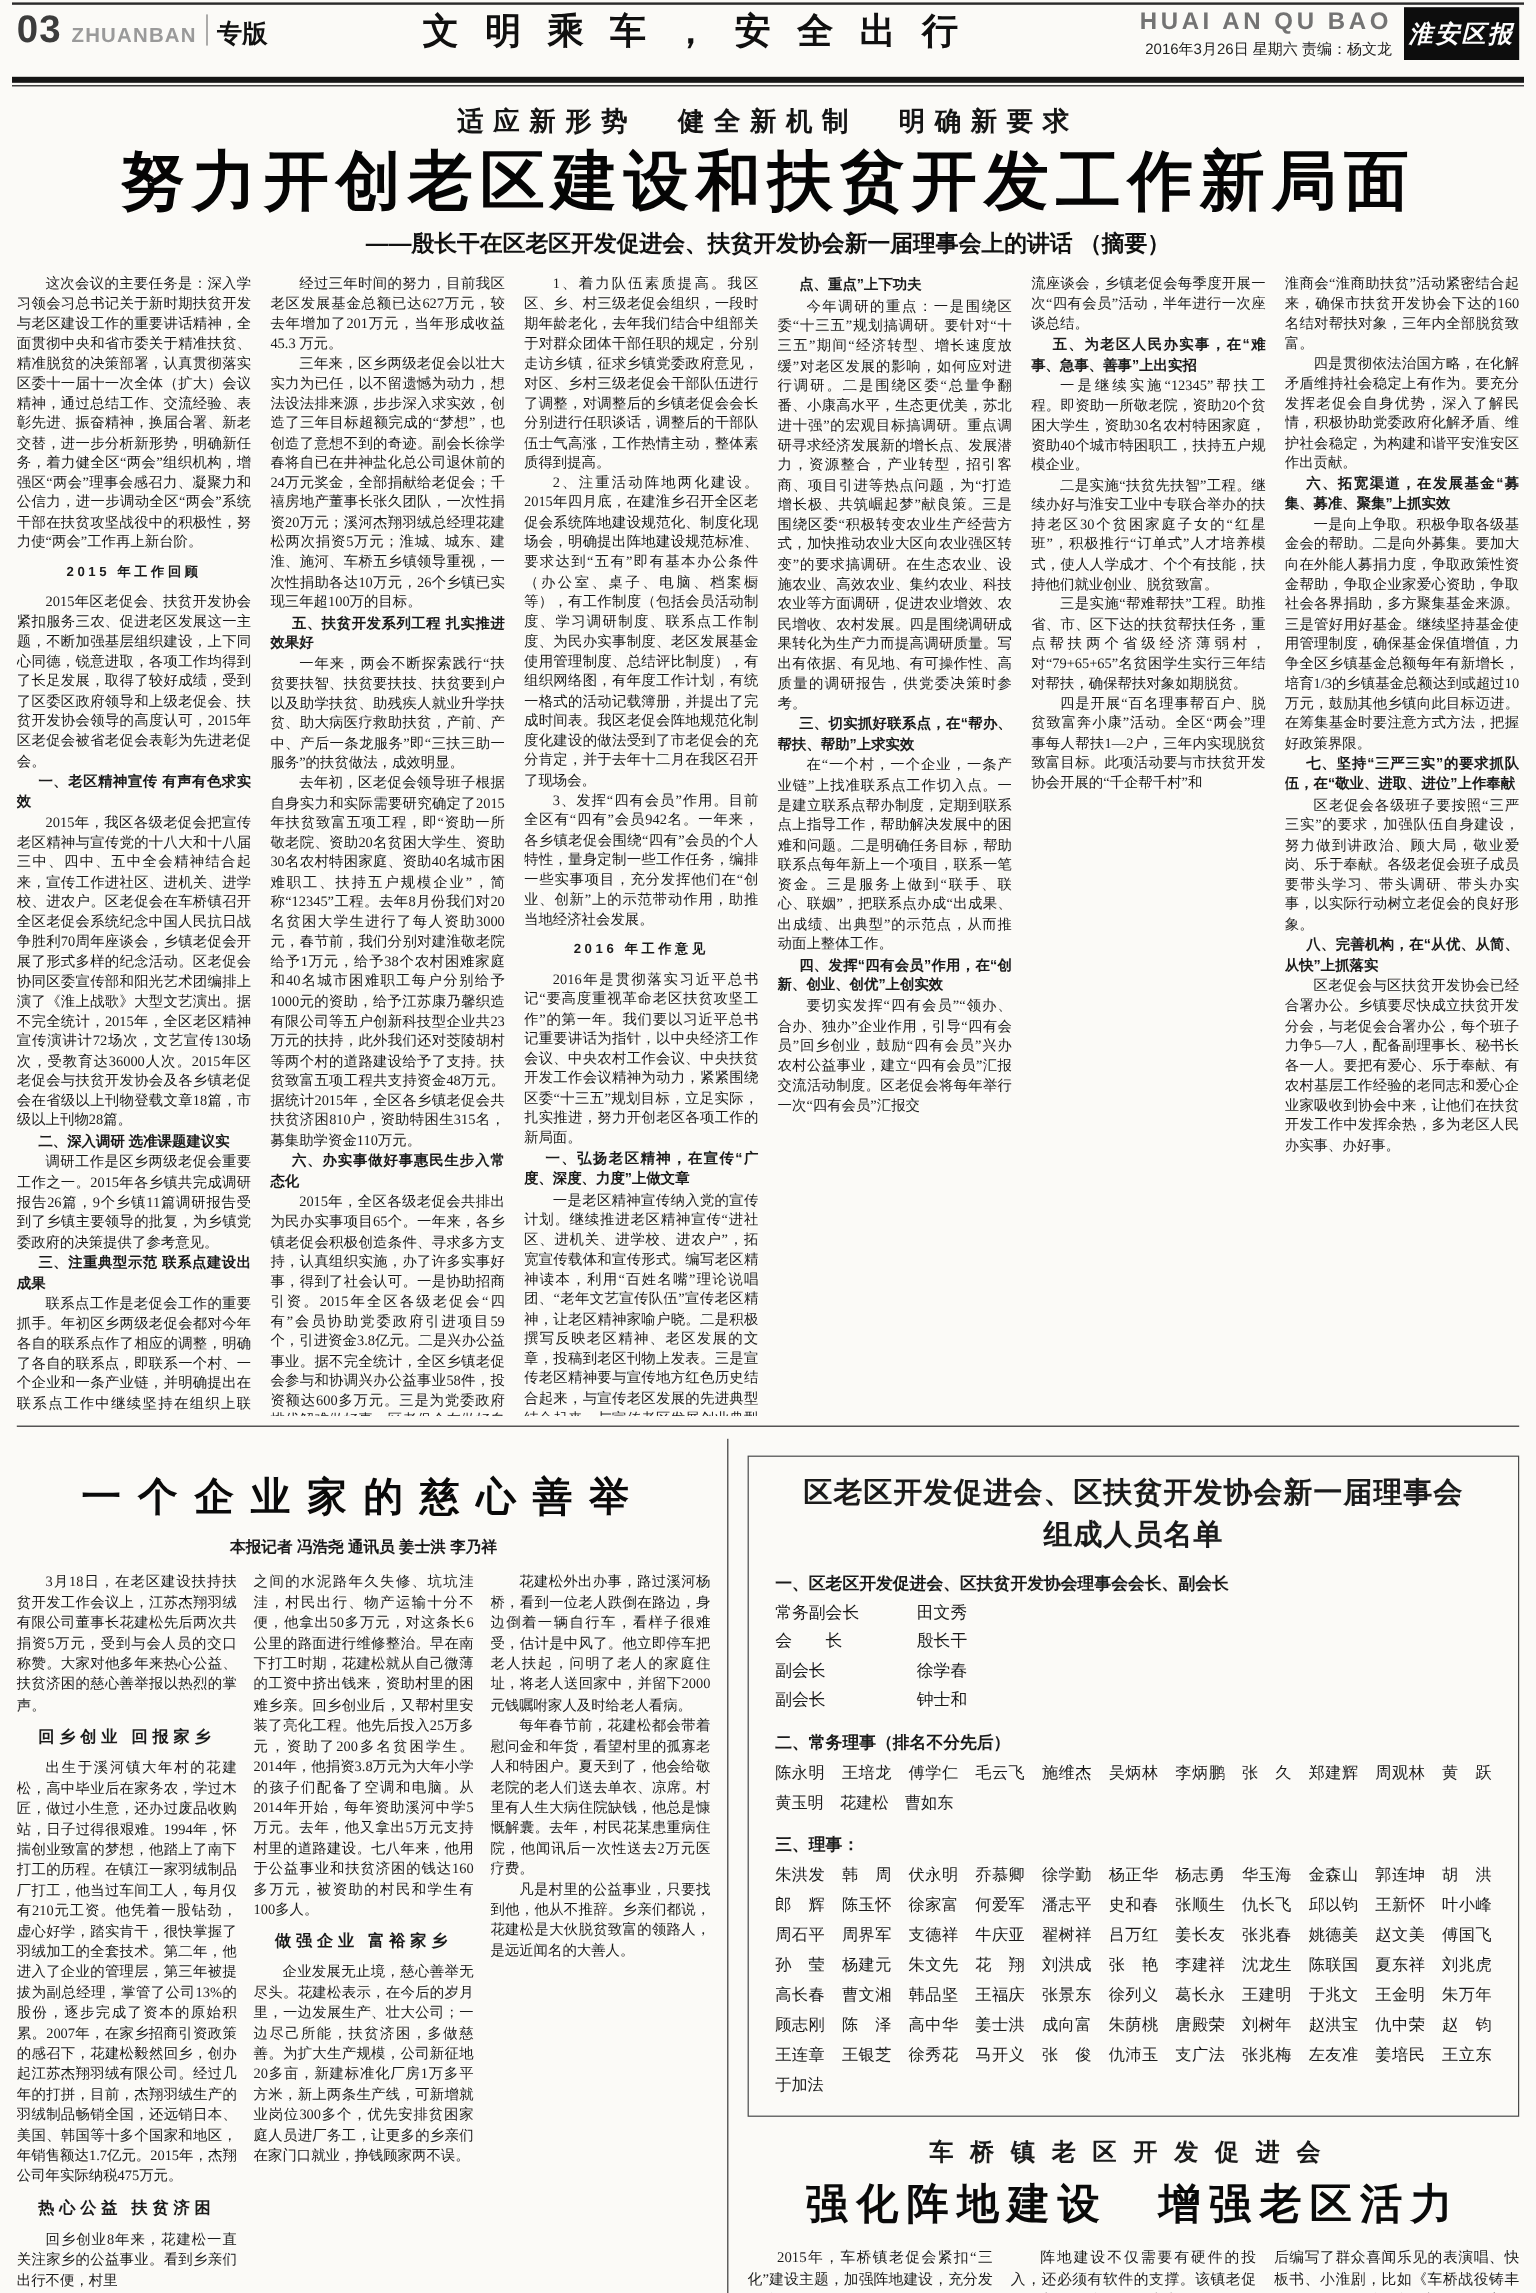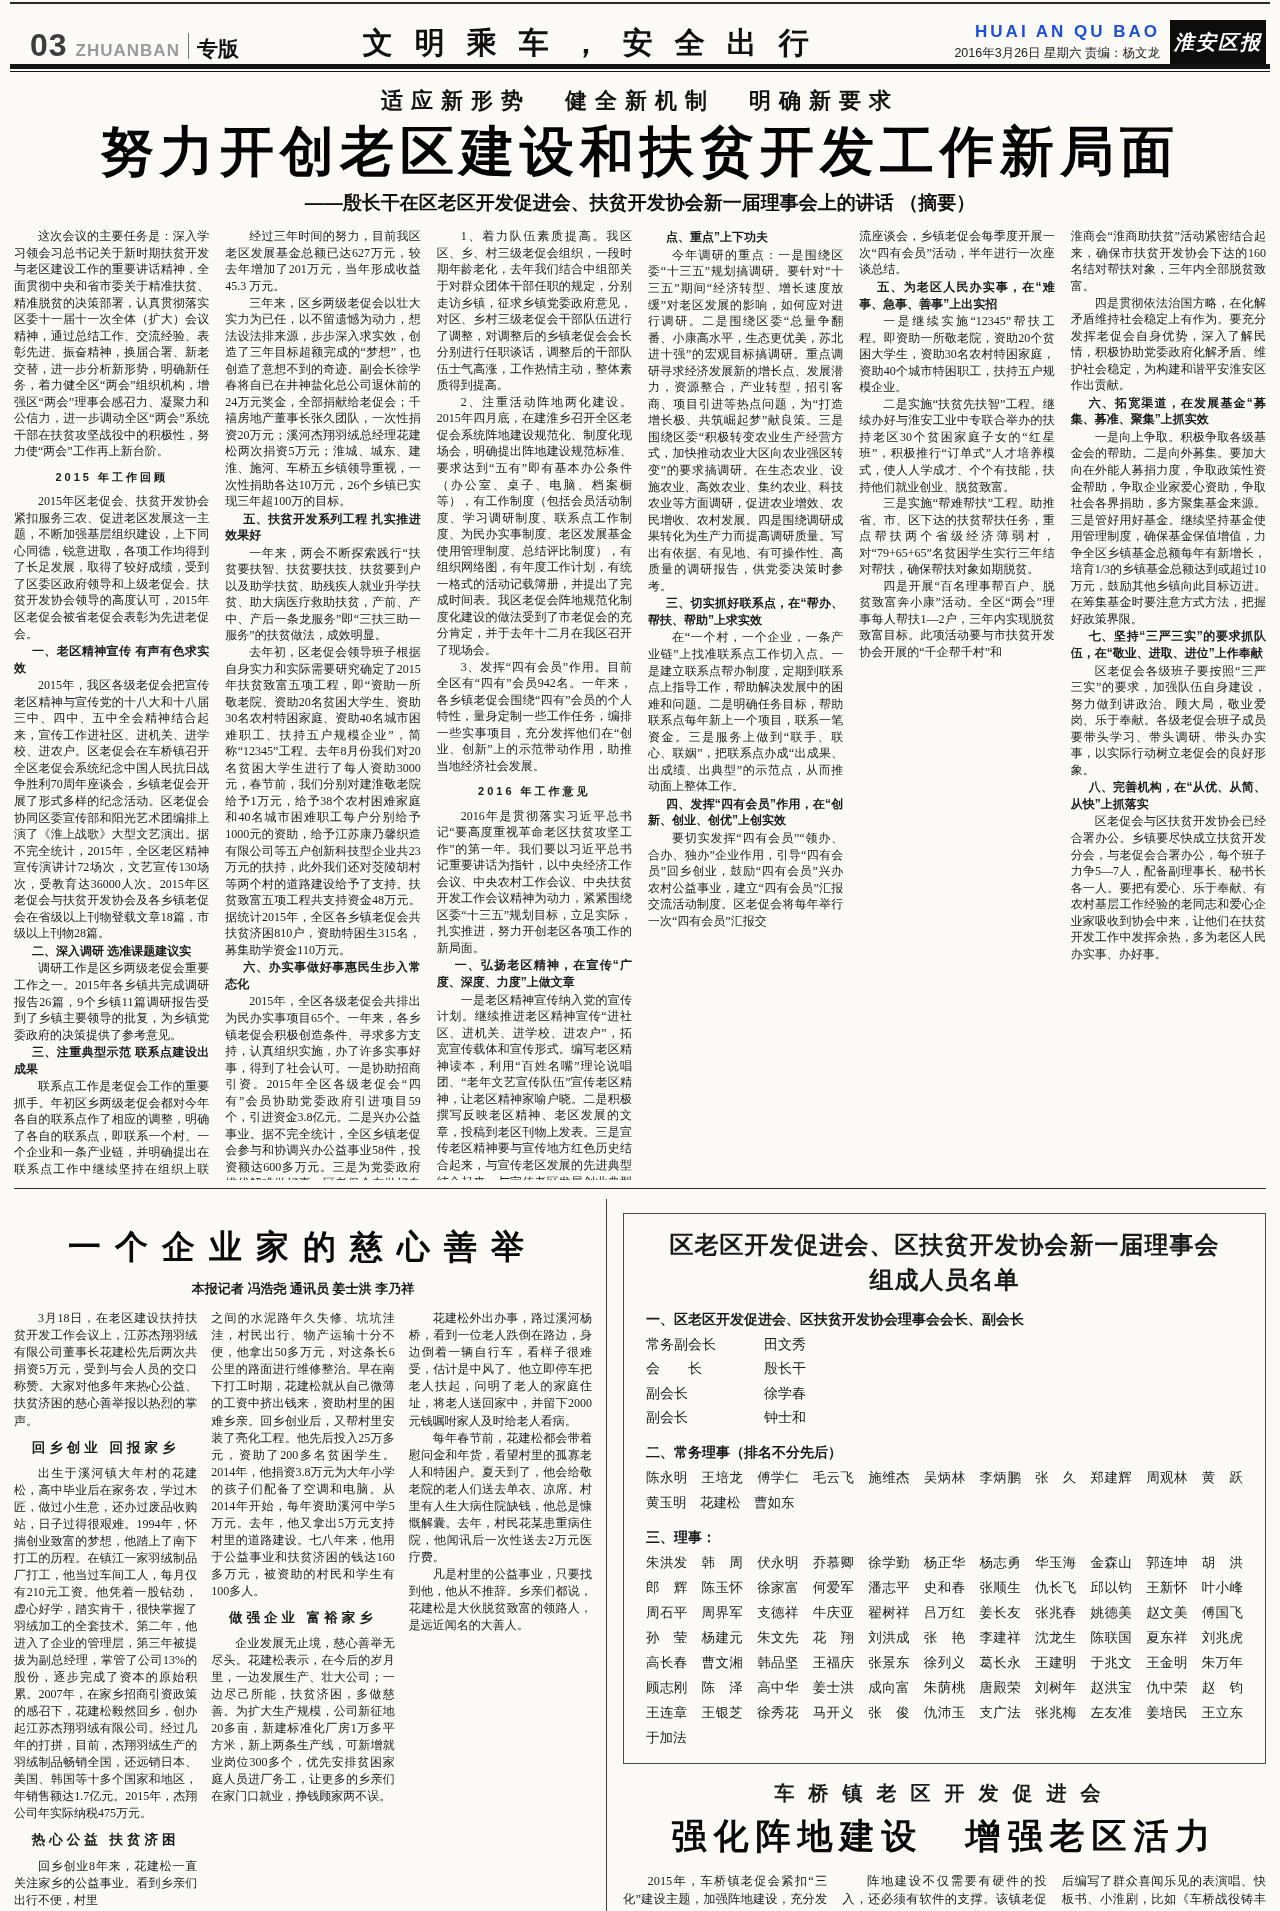--- a/index.html
+++ b/index.html
@@ -1,30 +1,30 @@
 <!DOCTYPE html>
 <html><head>
 <meta charset="utf-8">
 <style>
   html,body{margin:0;padding:0;background:#e8e6e1;}
   .page{position:relative;width:1280px;height:1911px;margin:0 auto;background:#fbfaf7;color:#1b1b1b;
         font-family:"Liberation Serif","DejaVu Serif",serif;overflow:hidden;box-sizing:border-box;}
   .page::before{content:"";display:block;height:2px;background:#2a2a2a;margin:2px 10px 0 10px;}
 
   
-  .masthead-bar{display:flex;align-items:flex-end;justify-content:space-between;height:58px;padding:2px 14px 0 30px;}
+  .masthead-bar{display:flex;align-items:flex-start;justify-content:space-between;height:58px;padding:2px 14px 0 14px;}
   .mh-left{display:flex;align-items:baseline;gap:8px;white-space:nowrap;}
   .page-num{font-family:"Liberation Sans",sans-serif;font-size:32px;font-weight:900;color:#3c3c3c;letter-spacing:1px;}
   .page-pinyin{font-family:"Liberation Sans",sans-serif;font-size:17px;font-weight:700;color:#9a9a9a;letter-spacing:1px;}
   .mh-divider{width:1px;height:26px;background:#777;align-self:center;}
   .page-label{font-family:"Liberation Sans",sans-serif;font-size:21px;font-weight:900;color:#111;}
   .mh-slogan{font-family:"Liberation Sans",sans-serif;font-size:30px;font-weight:900;letter-spacing:22px;color:#101010;white-space:nowrap;}
   .mh-right{display:flex;align-items:center;gap:10px;}
   .mh-right-text{text-align:right;}
-  .paper-pinyin{font-family:"Liberation Sans",sans-serif;font-size:17px;font-weight:700;color:#1d4ed8;letter-spacing:3px;}
+  .paper-pinyin{font-family:"Liberation Sans",sans-serif;font-size:20px;font-weight:700;color:#737373;letter-spacing:3px;}
   .date-line{font-family:"Liberation Sans",sans-serif;font-size:12.5px;color:#222;margin-top:3px;}
   .masthead-logo{width:96px;height:44px;background:#0d0d0d;color:#fff;display:flex;align-items:center;justify-content:center;
                  font-size:20px;font-weight:700;font-style:italic;letter-spacing:2px;font-family:"Liberation Serif",serif;}
   .rule-double{margin:0 10px;border-top:5px solid #151515;border-bottom:1px solid #151515;height:2px;}
 
   
   .lead-kicker{text-align:center;font-size:22px;font-weight:700;letter-spacing:8px;margin:14px 0 6px 0;color:#141414;}
   .lead-kicker .gap{display:inline-block;width:34px;}
   .lead-headline{text-align:center;font-family:"Liberation Sans","DejaVu Sans",sans-serif;font-size:54px;font-weight:900;
                  letter-spacing:6px;line-height:1.08;color:#050505;}

